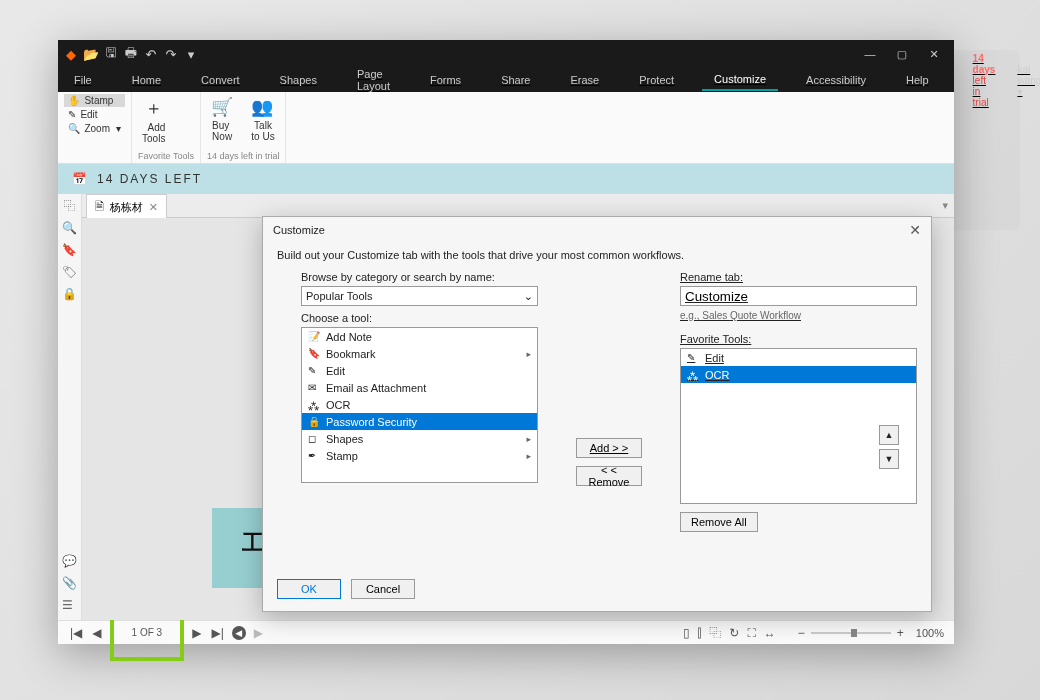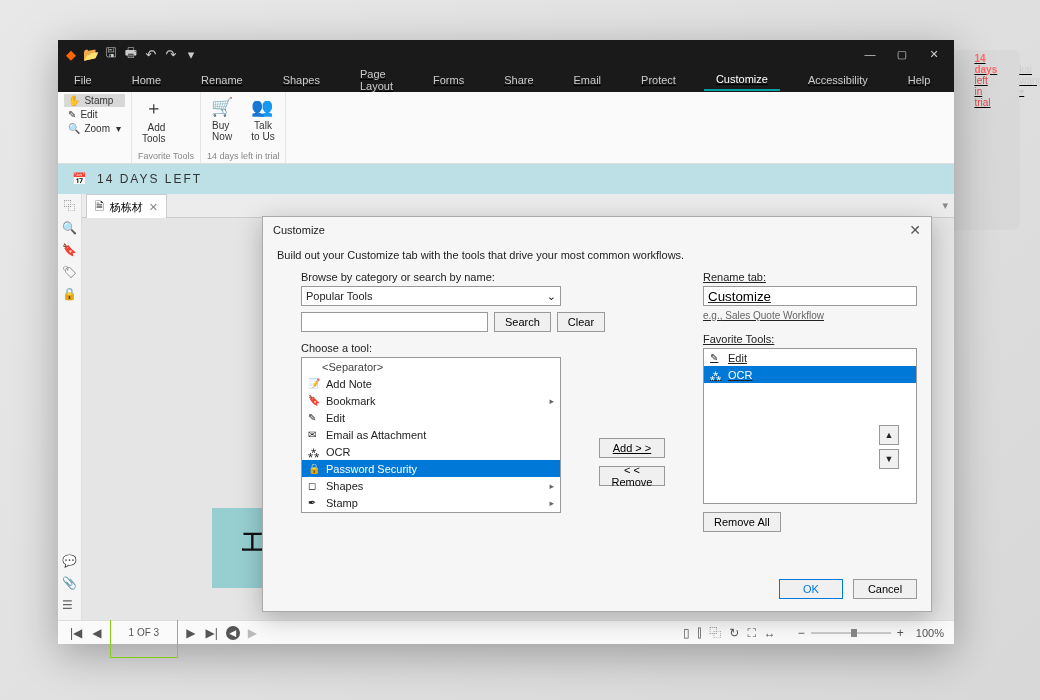--- a/index.html
+++ b/index.html
@@ -46,21 +46,21 @@
 .tabstrip { height: 24px; background: #ececec; display: flex; align-items: center; padding-left: 4px; font-size: 11px; border-bottom: 1px solid #ccc; width: 100%; }
 .doctab { background: #fff; border: 1px solid #ccc; border-bottom: none; padding: 3px 8px; display: flex; align-items: center; gap: 6px; margin-top: 2px; }
 .doctab .x { color: #888; cursor: pointer; }
 
 .maindoc { flex: 1; display: flex; flex-direction: column; }
 .docbody { flex: 1; background: #e5e5e5; position: relative; }
 .pdfpage { position: absolute; left: 130px; top: 290px; width: 590px; height: 80px; background: #97cfd1; display: flex; align-items: flex-start; padding: 20px 30px; gap: 280px; font-size: 22px; font-weight: 700; color: #111; }
 
 .statusbar { height: 24px; background: #fafafa; border-top: 1px solid #ddd; display: flex; align-items: center; justify-content: center; gap: 6px; font-size: 11px; color: #555; padding: 0 10px; }
 .statusbar .navbtn { cursor: pointer; padding: 0 2px; font-size: 12px; }
-.statusbar .pgbox { border: 1px solid #84cc16; padding: 19px 18px; font-size: 10px; }
+.statusbar .pgbox { border: 4px solid #84cc16; padding: 19px 18px; font-size: 10px; }
 .statusbar .right { margin-left: auto; display: flex; align-items: center; gap: 4px; }
 .statusbar .slider { width: 80px; height: 2px; background: #ccc; position: relative; }
 .statusbar .slider::after { content: ''; position: absolute; left: 40px; top: -3px; width: 6px; height: 8px; background: #888; }
 
 
 .dialog { position: absolute; left: 204px; top: 176px; width: 670px; height: 396px; background: #f6f6f6; border: 1px solid #aaa; box-shadow: 0 6px 24px rgba(0,0,0,0.25); display: flex; flex-direction: column; font-size: 11px; color: #222; }
 .dlg-title { height: 26px; display: flex; align-items: center; padding: 0 10px; font-size: 11px; }
 .dlg-title .close { margin-left: auto; font-size: 14px; cursor: pointer; color: #555; }
 .dlg-body { flex: 1; padding: 6px 14px 10px; display: flex; flex-direction: column; }
 .dlg-intro { font-size: 11px; color: #222; margin-bottom: 10px; }
@@ -76,21 +76,21 @@
 .dlg-btn { height: 20px; border: 1px solid #999; background: #f0f0f0; padding: 0 10px; cursor: pointer; font-size: 11px; display: inline-flex; align-items: center; }
 .dlg-list { border: 1px solid #999; background: #fff; height: 156px; overflow: hidden; }
 .dlg-list .row { height: 17px; display: flex; align-items: center; padding: 0 6px; gap: 6px; cursor: pointer; }
 .dlg-list .row.sep { color: #444; padding-left: 20px; }
 .dlg-list .row.sel { background: #0078d7; color: #fff; }
 .dlg-list .row .ico { width: 12px; font-size: 10px; }
 .dlg-list .row .sub { margin-left: auto; color: #666; font-size: 9px; }
 .dlg-hint { color: #666; font-size: 10px; margin-top: 2px; }
 .dlg-upd { width: 20px; height: 20px; border: 1px solid #999; background: #f0f0f0; font-size: 9px; display: flex; align-items: center; justify-content: center; cursor: pointer; }
 .dlg-updwrap { display: flex; flex-direction: column; gap: 4px; position: absolute; right: 18px; top: 154px; }
-.dlg-footer { display: flex; justify-content: flex-end; gap: 10px; padding: 8px 14px 12px; }
+.dlg-footer { display: flex; gap: 10px; padding: 8px 14px 12px; }
 .dlg-footer .dlg-btn { width: 64px; justify-content: center; }
 .dlg-footer .primary { border: 1px solid #0078d7; color: #0078d7; }
 </style>
 </head>
 <body>
 
 <div class="bg-blur"></div>
 <div class="bg-laptop"></div>
 
 <div class="window">
@@ -109,26 +109,26 @@
     <div class="winctl">
       <span>—</span>
       <span>▢</span>
       <span>✕</span>
     </div>
   </div>
 
   <div class="menubar" id="ribbon-tabs">
   <span class="tab">File</span>
       <span class="tab">Home</span>
-      <span class="tab">Rename</span>
+      <span class="tab">Convert</span>
       <span class="tab">Shapes</span>
       <span class="tab">Page Layout</span>
       <span class="tab">Forms</span>
       <span class="tab">Share</span>
-      <span class="tab">Email</span>
+      <span class="tab">Erase</span>
       <span class="tab">Protect</span>
       <span class="tab active">Customize</span>
       <span class="tab">Accessibility</span>
       <span class="tab">Help</span>
       <span class="spacer"></span>
       <span class="trial"><b>14 days</b> left in trial</span>
       <span class="user">kai wang ▾ <span class="avatar">k</span></span>
     </div>
 
   <div class="ribbon">
@@ -244,28 +244,22 @@
     <div class="dlg-body">
       <div class="dlg-intro">Build out your Customize tab with the tools that drive your most common workflows.</div>
       <div class="dlg-cols" style="position:relative">
 
         <div class="dlg-col left">
           <div class="dlg-lbl">Browse by category or search by name:</div>
           <div class="dlg-select">
             <span>Popular Tools</span>
             <span>⌄</span>
           </div>
-          <div class="dlg-row">
-            <input class="dlg-input" style="">
-            <button class="dlg-btn">Search</button>
-            <button class="dlg-btn">Clear</button>
-          </div>
           <div class="dlg-lbl">Choose a tool:</div>
           <div class="dlg-list" id="tool-list">
-              <div class="row sep">&lt;Separator&gt;</div>
               <div class="row">
                 <span class="ico">📝</span>
                 <span>Add Note</span>
               </div>
               <div class="row">
                 <span class="ico">🔖</span>
                 <span>Bookmark</span>
                 <span class="sub">▸</span>
               </div>
               <div class="row">

